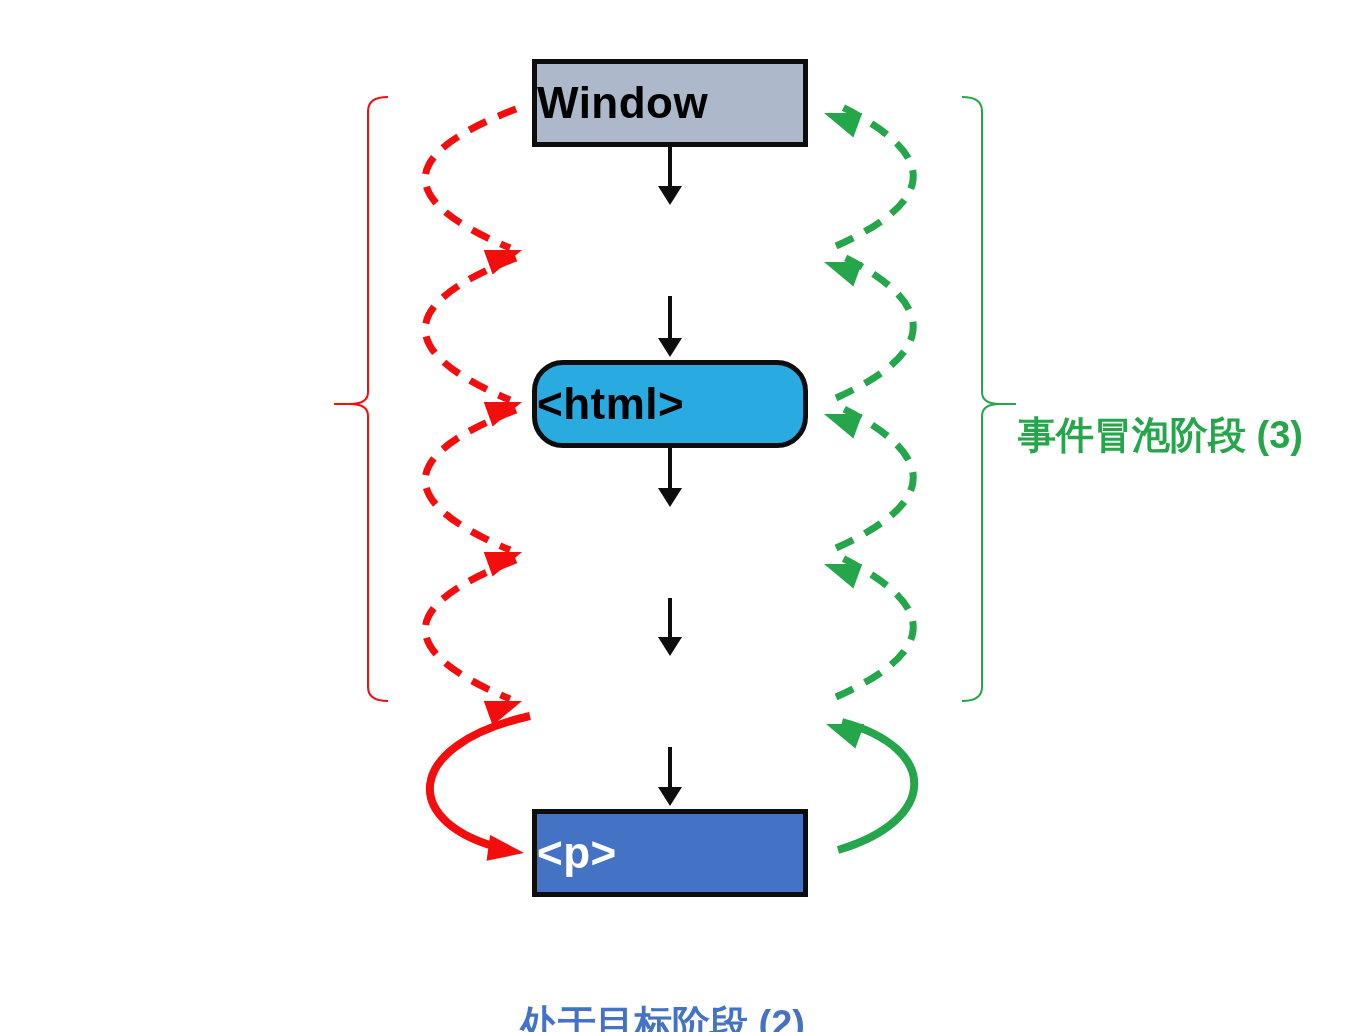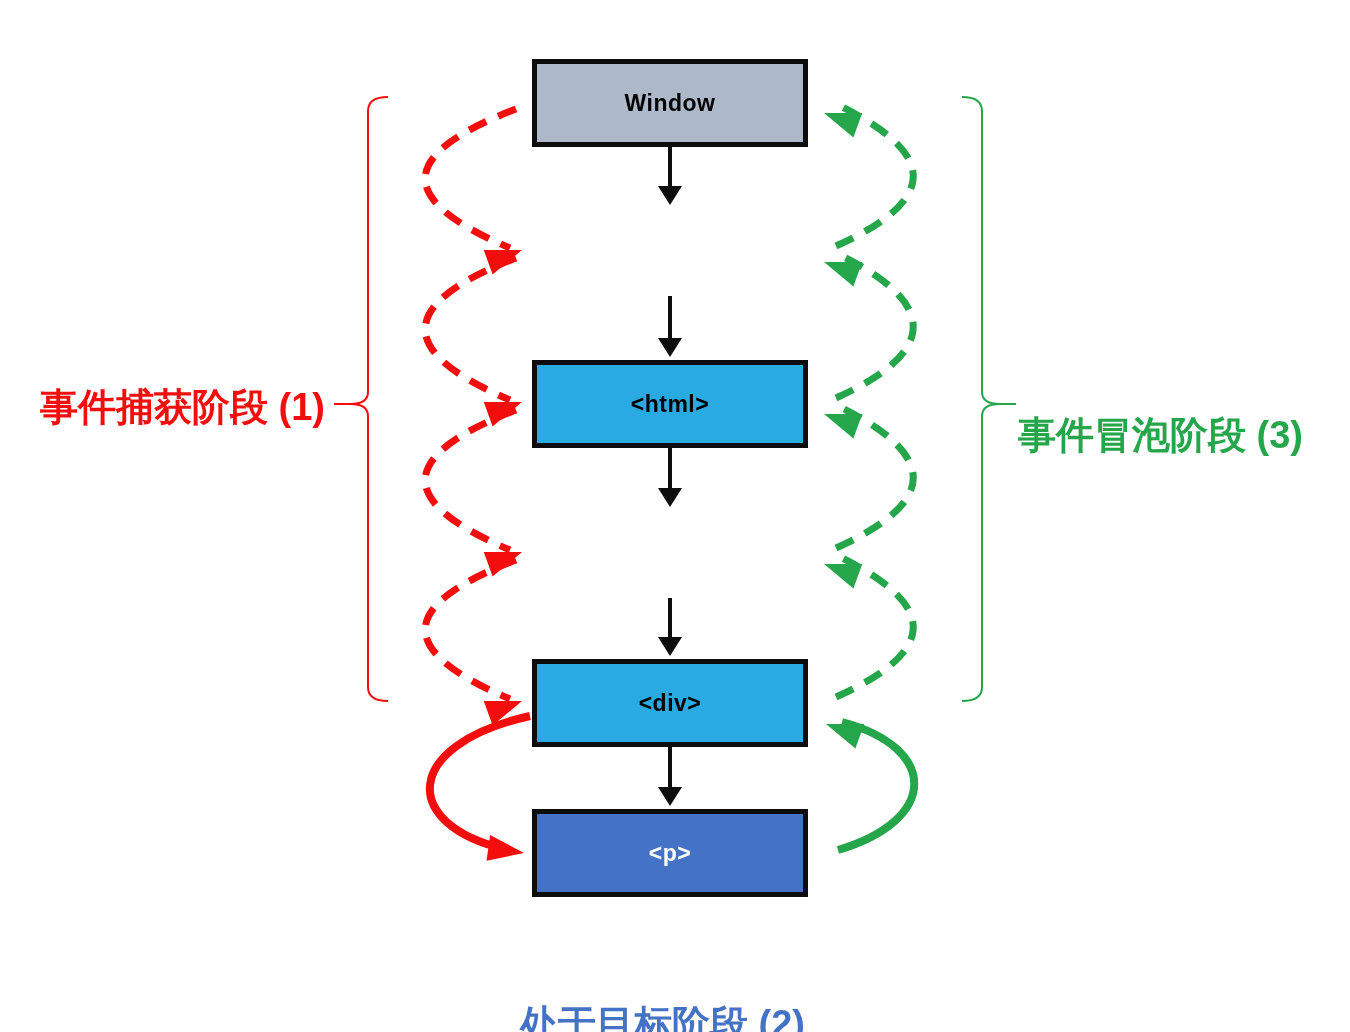--- a/index.html
+++ b/index.html
@@ -9,22 +9,22 @@
     background:#ffffff;
     overflow:hidden;
     font-family:"Liberation Sans","DejaVu Sans",sans-serif;
   }
   .layer{position:absolute;left:0;top:0;}
   .node{
     position:absolute;
     left:532px;width:276px;height:88px;
     box-sizing:border-box;
     border:5px solid #0d0d0d;
-    display:flex;align-items:center;justify-content:center;
-    font-size:23px;font-weight:bold;
+    display:flex;align-items:center;justify-content:flex-start;
+    font-size:44px;font-weight:bold;
     letter-spacing:0.5px;
   }
   .phase-label{
     position:absolute;
     font-size:38px;font-weight:bold;
     white-space:nowrap;
     height:48px;line-height:48px;
   }
   .label-capture{left:40px;top:383px;color:var(--red);}
   .label-bubble{left:1018px;top:383px;color:var(--green);margin-top:28px;}
@@ -86,27 +86,23 @@
       <path class="fill-green" d="M0 0 L-36 -13 L-36 13 Z" transform="translate(826,724) rotate(200)"></path>
     </g>
 
     <path class="brace stroke-red" d="M 388 97 Q 368 97 368 111 L 368 392 Q 368 404 350 404 Q 368 404 368 416 L 368 687 Q 368 701 388 701 M 350 404 L 334 404"></path>
     <path class="brace stroke-green" d="M 962 97 Q 982 97 982 111 L 982 392 Q 982 404 1000 404 Q 982 404 982 416 L 982 687 Q 982 701 962 701 M 1000 404 L 1016 404"></path>
   </svg>
 
   <div class="node" id="node-0" style="top: 59px; background: rgb(173, 185, 202); color: rgb(0, 0, 0);">
       <span>Window</span>
     </div>
-  <div class="node" id="node-2" style="top: 360px; background: rgb(41, 171, 226); color: rgb(0, 0, 0);">
+  <div class="node" id="node-2" style="top: 360px; background: rgb(41, 171, 226); color: rgb(0, 0, 0); border-radius: 31px;">
       <span>&lt;html&gt;</span>
-    </div>
-  <div class="node" id="node-4" style="top: 659px; background: rgb(41, 171, 226); color: rgb(0, 0, 0);">
-      <span>&lt;div&gt;</span>
     </div>
   <div class="node" id="node-5" style="top: 809px; background: rgb(68, 114, 196); color: rgb(255, 255, 255);">
       <span>&lt;p&gt;</span>
     </div>
 
-  <div class="phase-label label-capture">事件捕获阶段 (1)</div>
   <div class="phase-label label-bubble">事件冒泡阶段 (3)</div>
   <div class="phase-label label-target">处于目标阶段 (2)</div>
 
 </div>
 
 </body></html>

